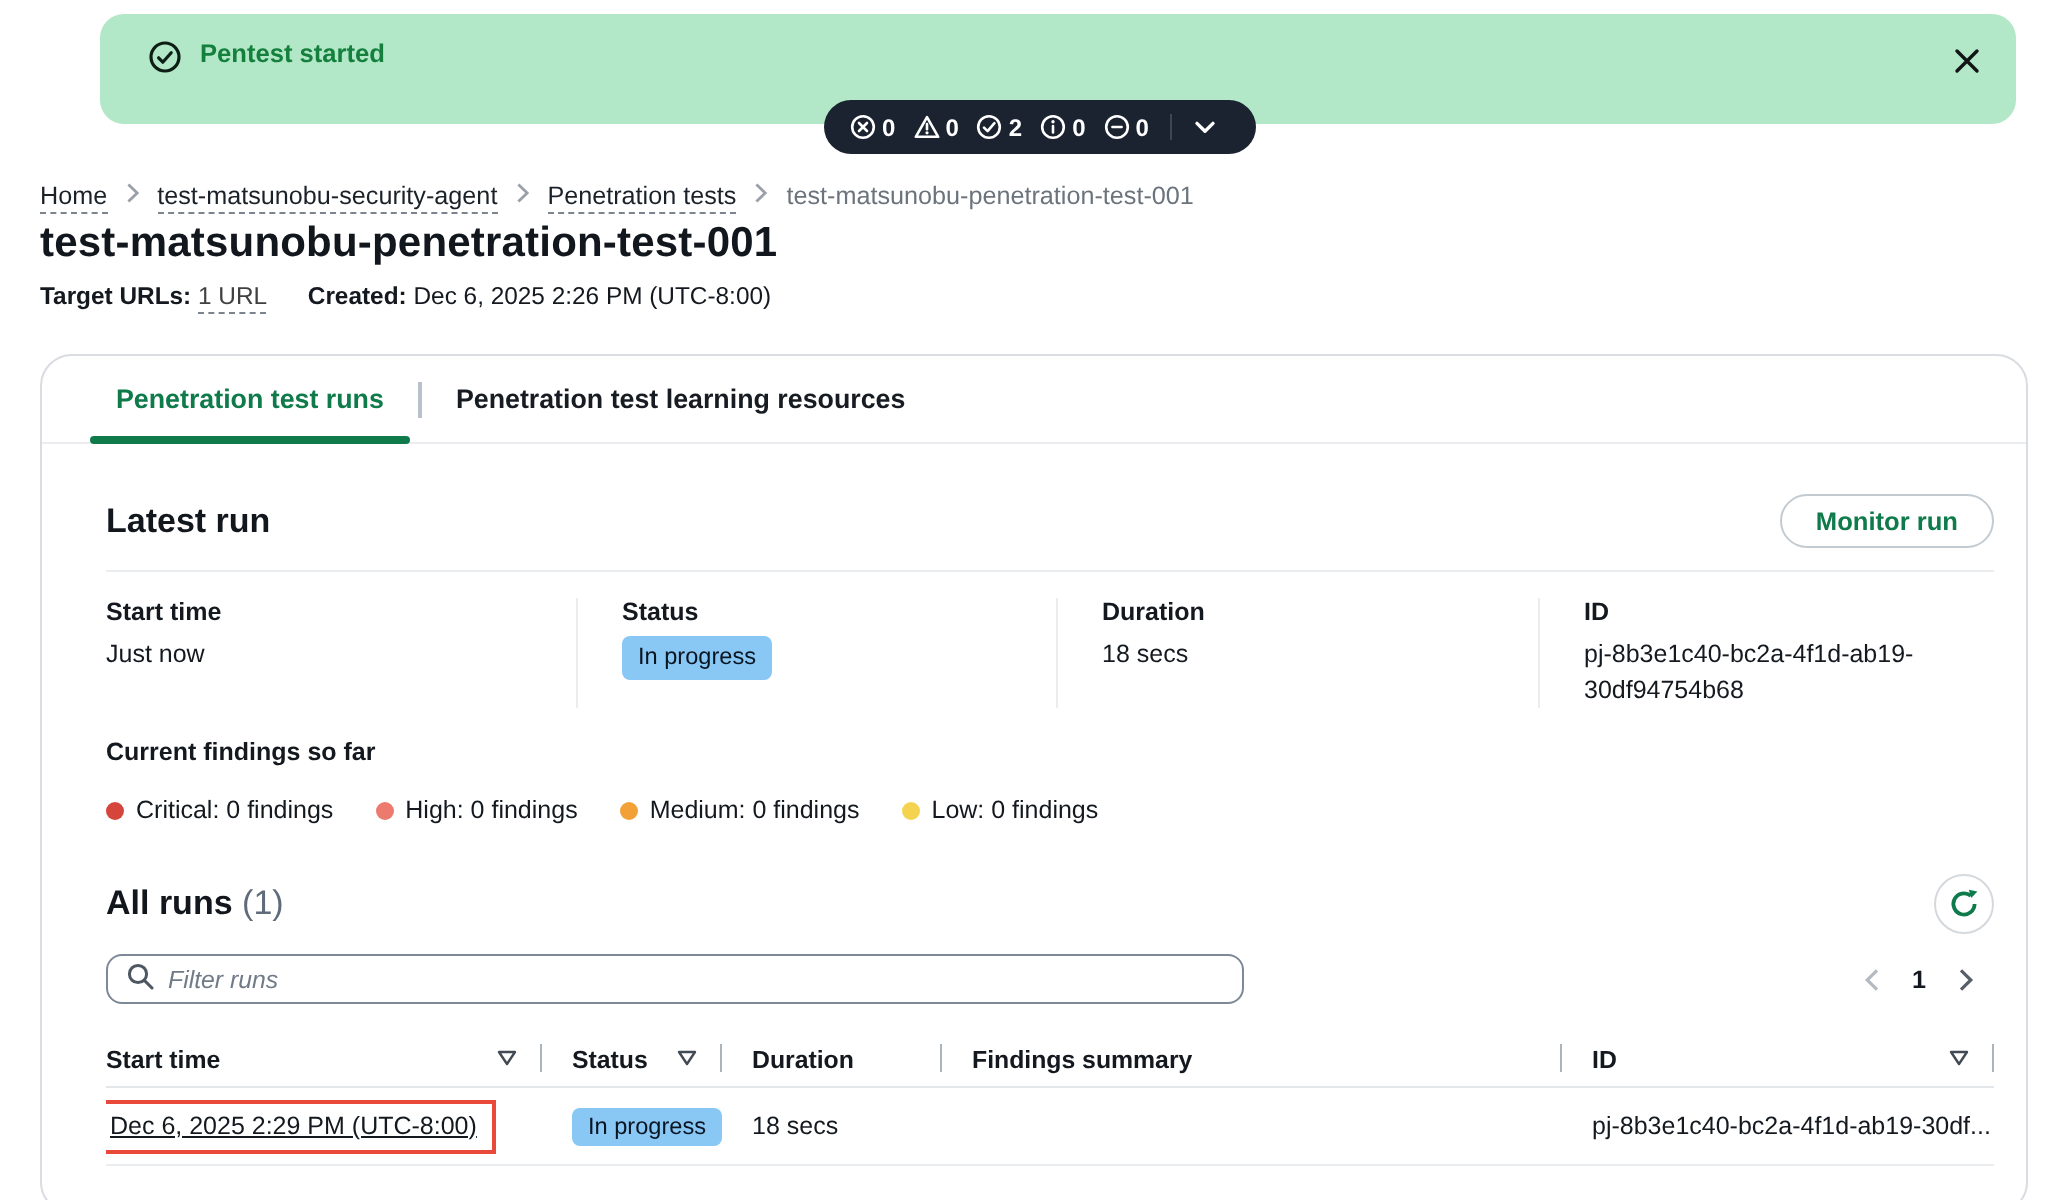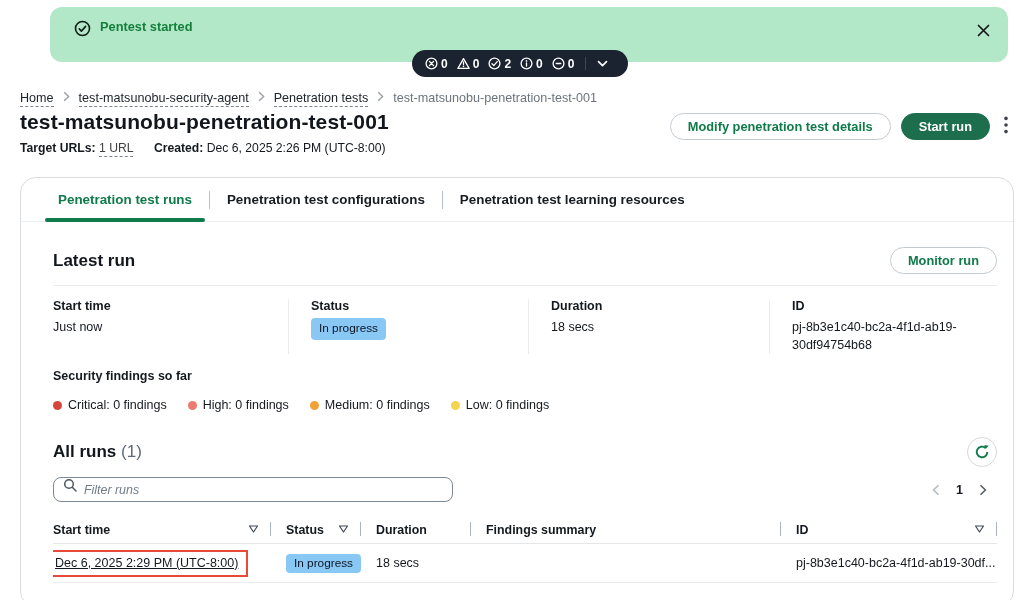--- a/index.html
+++ b/index.html
@@ -89,22 +89,22 @@
   .dot-medium   { background:#f2a137; }
   .dot-low      { background:#f4d44e; }
 
   
   .icon-circle-btn {
     width:30px; height:30px; border-radius:50%; background:#fff;
     border:1px solid #d5d9dd; display:flex; align-items:center; justify-content:center; cursor:pointer;
   }
   .toolbar { display:flex; align-items:center; margin-top:10px; }
   .filter-box {
-    width:400px; height:25px; border:1px solid #7d8998; border-radius:8px;
-    display:flex; padding:0 9px; gap:7px; background:#fff;
+    width:569px; height:25px; border:1px solid #7d8998; border-radius:8px;
+    display:flex; align-items:center; padding:0 9px; gap:7px; background:#fff;
   }
   .filter-box input {
     border:none; outline:none; flex:1; font-family:inherit; font-size:12.4px; color:#14191f; background:transparent;
   }
   .filter-box input::placeholder { color:#717b88; font-style:italic; }
   .pagination { margin-left:auto; display:flex; align-items:center; gap:14px; padding-right:8px; }
   .page-num { font-weight:bold; font-size:12.6px; color:#14191f; }
   .page-btn { background:none; border:none; cursor:pointer; display:flex; align-items:center; padding:2px; }
 
   
@@ -223,39 +223,27 @@
 
 <header class="page-header">
   <h1 class="page-title">test-matsunobu-penetration-test-001</h1>
   <div class="page-meta">
     <span class="meta-label">Target URLs:</span>
     <a class="meta-link">1 URL</a>
     <span class="meta-gap"></span>
     <span class="meta-label">Created:</span>
     <span>Dec 6, 2025 2:26 PM (UTC-8:00)</span>
   </div>
-  <div class="header-actions">
-    <button class="btn btn-outline">Modify penetration test details</button>
-    <button class="btn btn-solid">Start run</button>
-    <button class="kebab-btn">
-      <svg width="4" height="18" viewBox="0 0 4 18">
-          <circle cx="2" cy="2.4" r="1.8" fill="#3d434a"></circle>
-          <circle cx="2" cy="9" r="1.8" fill="#3d434a"></circle>
-          <circle cx="2" cy="15.6" r="1.8" fill="#3d434a"></circle>
-        </svg>
-    </button>
-  </div>
 </header>
 
 <section class="card">
 
   <div class="tabbar">
     <button class="tab active">Penetration test runs</button>
     <span class="tab-divider"></span>
-    <button class="tab">Penetration test configurations</button>
     <span class="tab-divider"></span>
     <button class="tab">Penetration test learning resources</button>
   </div>
 
   <div class="card-body">
 
     <div class="section-head">
       <h2 class="h2">Latest run</h2>
       <button class="btn btn-outline">Monitor run</button>
     </div>
@@ -275,21 +263,21 @@
         <div class="field-value">18 secs</div>
       </div>
       <div class="field bordered">
         <div class="field-label">ID</div>
         <div class="field-value id-wrap">pj-8b3e1c40-bc2a-4f1d-ab19-30df94754b68</div>
       </div>
     </div>
 
 
     <div class="stack-block">
-      <div class="field-label">Security findings so far</div>
+      <div class="field-label">Current findings so far</div>
       <div class="findings-row">
         <span class="finding-item">
             <span class="dot dot-critical"></span>
             <span>Critical: 0 findings</span>
           </span>
         <span class="finding-item">
             <span class="dot dot-high"></span>
             <span>High: 0 findings</span>
           </span>
         <span class="finding-item">

